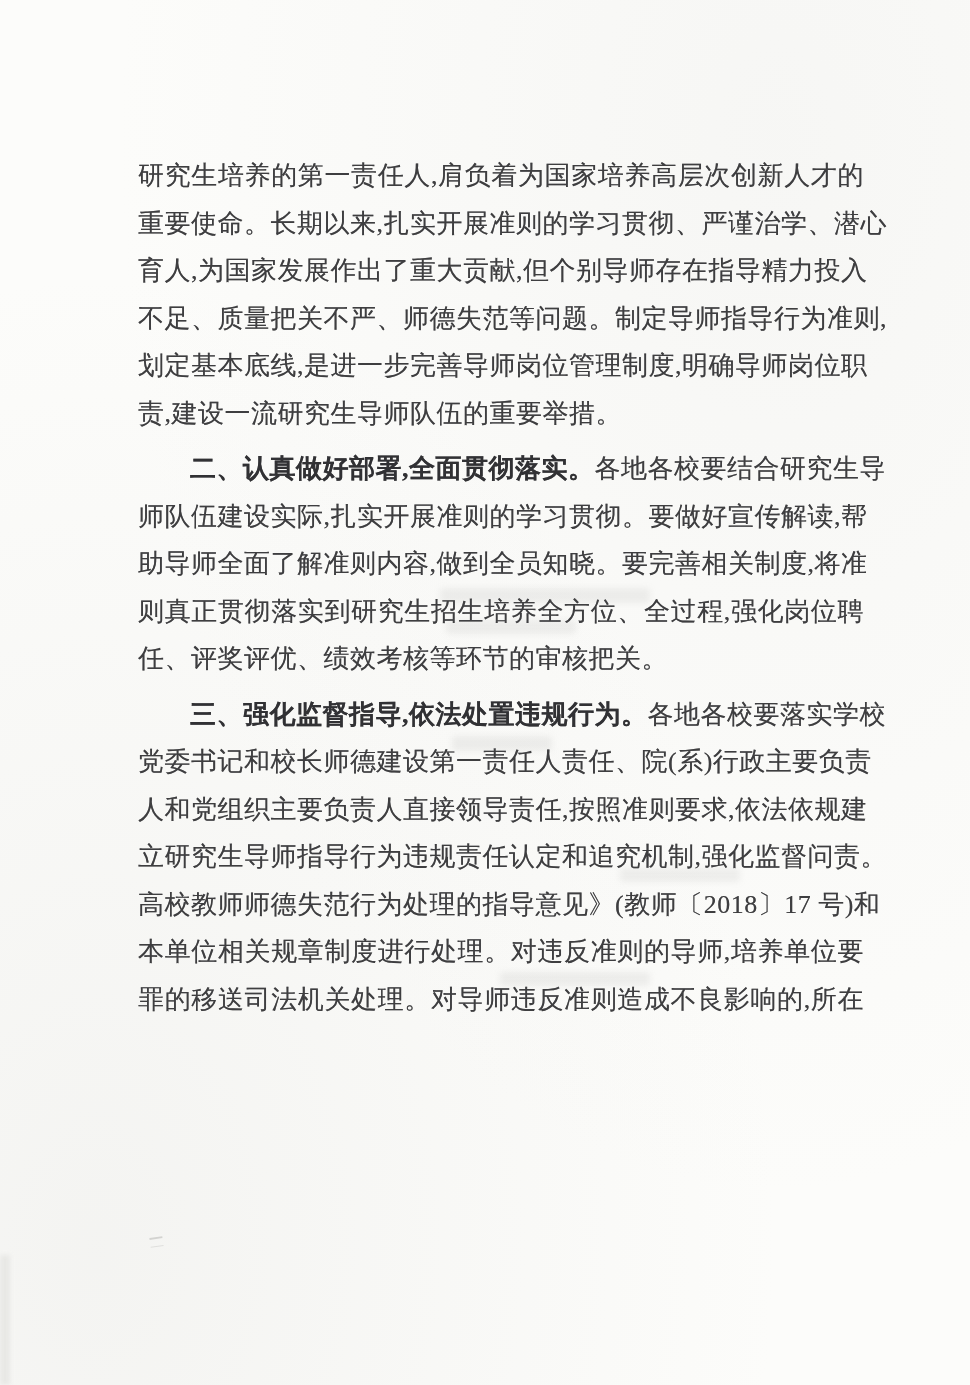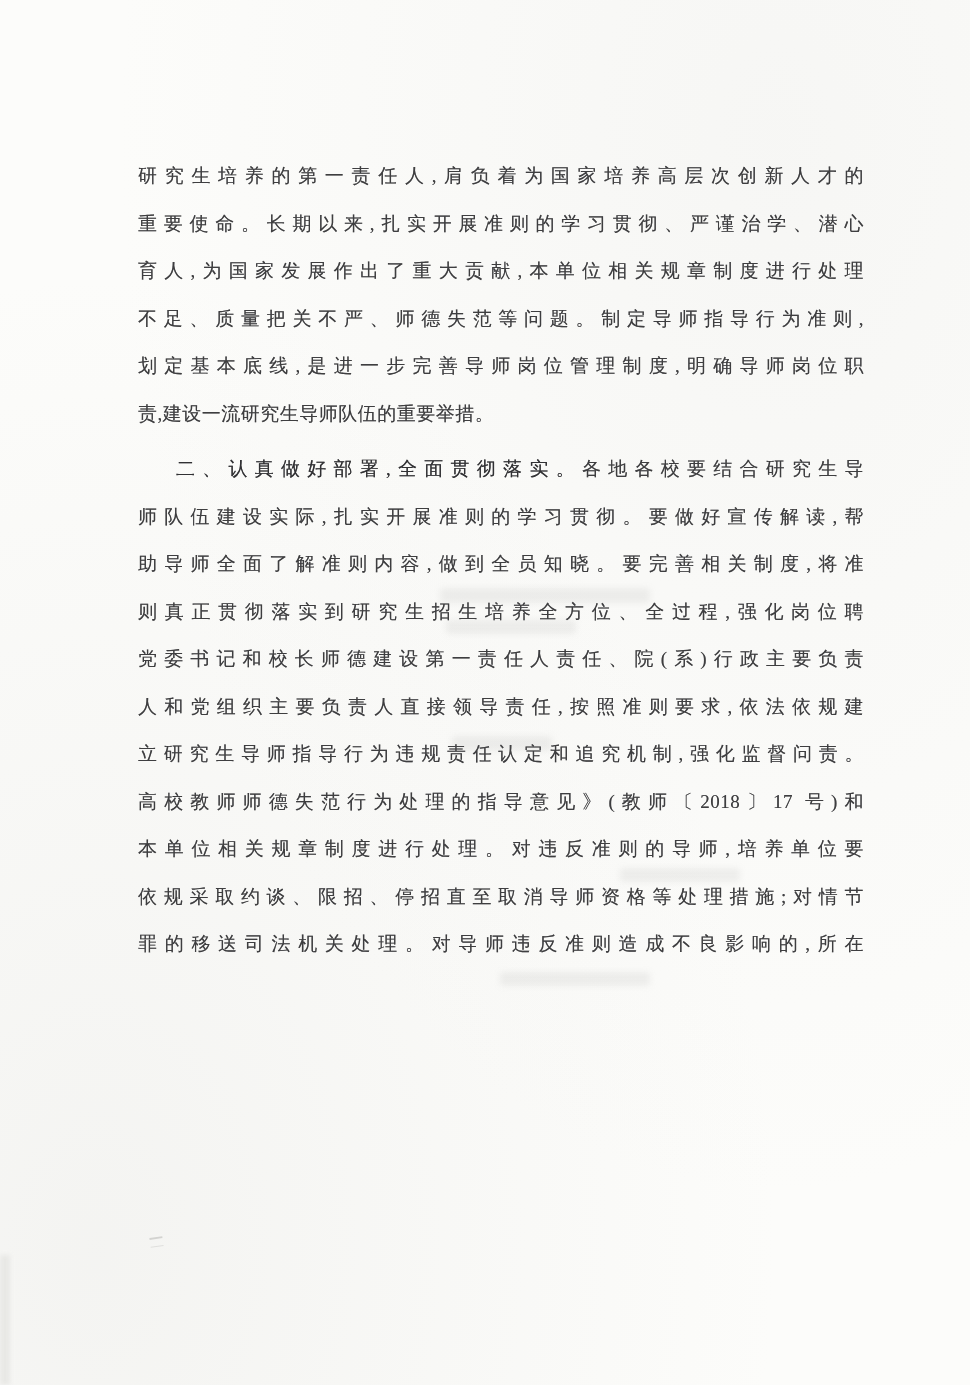--- a/index.html
+++ b/index.html
@@ -27,39 +27,39 @@
     pointer-events: none;
   }
   .text-block {
     position: absolute;
     left: 138px;
     top: 152px;
     width: 726px;
     color: #3e3e40;
   }
   .line {
-    font-size: 19px;
+    font-size: 26px;
     line-height: 47.5px;
     height: 47.5px;
     white-space: nowrap;
     text-align: justify;
     text-align-last: justify;
     text-shadow: 0 0 0.5px rgba(62,62,64,0.55);
     letter-spacing: 0.5px;
   }
   .line.para-end {
     text-align-last: left;
     font-family: Liberation Serif, serif;
   }
   .line.para-start {
     margin-top: 8px;
     padding-left: 2em;
   }
   .line .bold-lead {
-    font-weight: 400;
+    font-weight: 700;
     color: #313134;
     text-shadow: 0 0 0.6px rgba(45,45,48,0.7);
   }
   
   .bleed {
     position: absolute;
     background: rgba(125,125,130,0.10);
     border-radius: 3px;
     filter: blur(3px);
     pointer-events: none;
@@ -95,36 +95,37 @@
 </style>
 </head>
 <body>
 
 <div class="page">
 
   <div class="text-block">
 
     <div class="line"><span>研究生培养的第一责任人,肩负着为国家培养高层次创新人才的</span></div>
     <div class="line"><span>重要使命。长期以来,扎实开展准则的学习贯彻、严谨治学、潜心</span></div>
-    <div class="line"><span>育人,为国家发展作出了重大贡献,本单位相关规章制度进行处理</span></div>
+    <div class="line"><span>育人,为国家发展作出了重大贡献,但个别导师存在指导精力投入</span></div>
     <div class="line"><span>不足、质量把关不严、师德失范等问题。制定导师指导行为准则,</span></div>
     <div class="line"><span>划定基本底线,是进一步完善导师岗位管理制度,明确导师岗位职</span></div>
     <div class="line para-end"><span>责,建设一流研究生导师队伍的重要举措。</span></div>
 
     <div class="line para-start"><span class="bold-lead">二、认真做好部署,全面贯彻落实。</span><span>各地各校要结合研究生导</span></div>
     <div class="line"><span>师队伍建设实际,扎实开展准则的学习贯彻。要做好宣传解读,帮</span></div>
     <div class="line"><span>助导师全面了解准则内容,做到全员知晓。要完善相关制度,将准</span></div>
     <div class="line"><span>则真正贯彻落实到研究生招生培养全方位、全过程,强化岗位聘</span></div>
+    <div class="line para-end"><span>任、评奖评优、绩效考核等环节的审核把关。</span></div>
 
+    <div class="line para-start"><span class="bold-lead">三、强化监督指导,依法处置违规行为。</span><span>各地各校要落实学校</span></div>
     <div class="line"><span>党委书记和校长师德建设第一责任人责任、院(系)行政主要负责</span></div>
     <div class="line"><span>人和党组织主要负责人直接领导责任,按照准则要求,依法依规建</span></div>
     <div class="line"><span>立研究生导师指导行为违规责任认定和追究机制,强化监督问责。</span></div>
     <div class="line"><span>高校教师师德失范行为处理的指导意见》(教师〔2018〕17 号)和</span></div>
     <div class="line"><span>本单位相关规章制度进行处理。对违反准则的导师,培养单位要</span></div>
-    <div class="line"><span>依规采取约谈、限招、停招直至取消导师资格等处理措施;对情节</span></div>
     <div class="line"><span>罪的移送司法机关处理。对导师违反准则造成不良影响的,所在</span></div>
 
   </div>
 
   <div class="bleed b1"></div>
   <div class="bleed b2"></div>
   <div class="bleed b3"></div>
   <div class="bleed b4"></div>
   <div class="bleed b5"></div>
   <div class="smudge"></div>

